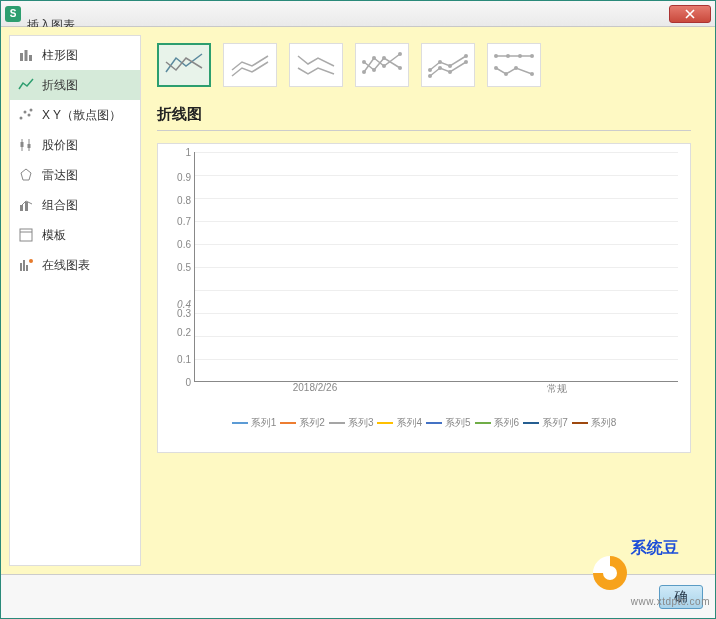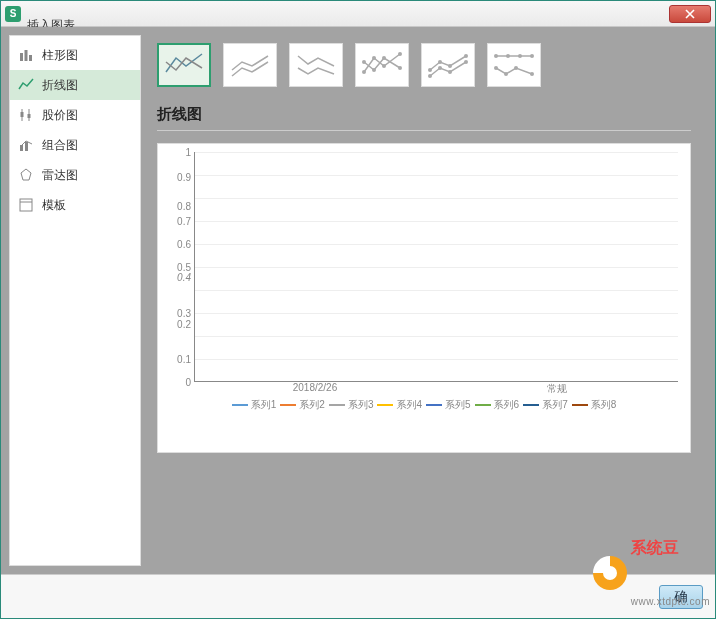--- a/index.html
+++ b/index.html
@@ -55,21 +55,21 @@
       color: #fff;
       cursor: pointer;
     }
     .close-btn svg { width: 10px; height: 10px; }
 
     
     .body {
       flex: 1;
       display: flex;
       flex-direction: column;
-      background: #a3a3a3;
+      background: #fef9c3;
     }
     .content {
       flex: 1;
       display: flex;
       padding: 8px;
       gap: 0;
     }
     
     .sidebar {
       width: 132px;
@@ -174,21 +174,21 @@
     }
     .xlabels {
       display: flex;
       margin-left: 24px;
       margin-top: 0;
       font-size: 10px;
       color: #888;
     }
     .xlabels span { flex: 1; text-align: center; }
     .legend {
-      margin-top: 2px;
+      margin-top: 20px;
       display: flex;
       justify-content: center;
       flex-wrap: wrap;
       gap: 6px 4px;
       font-size: 10px;
       color: #888;
     }
     .legend-item { display: flex; align-items: center; gap: 3px; }
     .legend-swatch { width: 16px; height: 2px; }
 
@@ -227,21 +227,21 @@
       width: 34px; height: 34px;
       border-radius: 50%;
       background: conic-gradient(#f7a21b 0 75%, #fff 75% 100%);
       position: relative;
     }
     .wm-logo::after {
       content: ""; position: absolute; inset: 10px;
       background: #fff; border-radius: 50%;
     }
     .wm-text { display: flex; flex-direction: column; line-height: 1.1; }
-    .wm-text .big { font-size: 16px; font-weight: bold; color: #ef4444; }
+    .wm-text .big { font-size: 16px; font-weight: bold; color: #1d4ed8; }
     .wm-text .small { font-size: 10px; color: #888; letter-spacing: 0.5px; margin-top: 39px; }
   </style>
 </head>
 <body>
 
 <div class="dialog">
 
   <div class="titlebar">
     <div class="app-icon">S</div>
     <div class="title-text">插入图表</div>
@@ -270,54 +270,76 @@
           <span class="icon">
               <svg viewBox="0 0 16 16">
                 <polyline points="1,12 5,6 9,9 15,2" fill="none" stroke="currentColor" stroke-width="1.5"></polyline>
               </svg>
             </span>
           <span>折线图</span>
         </div>
         <div class="sidebar-item">
           <span class="icon">
               <svg viewBox="0 0 16 16">
+                <circle cx="3" cy="11" r="1.5" fill="currentColor"></circle>
+                <circle cx="7" cy="5" r="1.5" fill="currentColor"></circle>
+                <circle cx="11" cy="8" r="1.5" fill="currentColor"></circle>
+                <circle cx="13" cy="3" r="1.5" fill="currentColor"></circle>
+              </svg>
+            </span>
+          <span>X Y（散点图）</span>
+        </div>
+        <div class="sidebar-item">
+          <span class="icon">
+              <svg viewBox="0 0 16 16">
                 <line x1="4" y1="2" x2="4" y2="14" stroke="currentColor"></line>
                 <rect x="2.5" y="5" width="3" height="5" fill="currentColor"></rect>
                 <line x1="11" y1="2" x2="11" y2="14" stroke="currentColor"></line>
                 <rect x="9.5" y="7" width="3" height="4" fill="currentColor"></rect>
               </svg>
             </span>
           <span>股价图</span>
         </div>
         <div class="sidebar-item">
           <span class="icon">
               <svg viewBox="0 0 16 16">
+                <polygon points="8,2 13,6 11,13 5,13 3,6" fill="none" stroke="currentColor"></polygon>
+              </svg>
+            </span>
+          <span>雷达图</span>
+        </div>
+        <div class="sidebar-item">
+          <span class="icon">
+              <svg viewBox="0 0 16 16">
                 <rect x="2" y="8" width="3" height="6" fill="currentColor"></rect>
                 <rect x="7" y="5" width="3" height="9" fill="currentColor"></rect>
                 <polyline points="2,10 8,4 14,7" fill="none" stroke="currentColor"></polyline>
               </svg>
             </span>
           <span>组合图</span>
         </div>
         <div class="sidebar-item">
           <span class="icon">
               <svg viewBox="0 0 16 16">
-                <polygon points="8,2 13,6 11,13 5,13 3,6" fill="none" stroke="currentColor"></polygon>
-              </svg>
-            </span>
-          <span>雷达图</span>
-        </div>
-        <div class="sidebar-item">
-          <span class="icon">
-              <svg viewBox="0 0 16 16">
                 <rect x="2" y="2" width="12" height="12" fill="none" stroke="currentColor"></rect>
                 <line x1="2" y1="5" x2="14" y2="5" stroke="currentColor"></line>
               </svg>
             </span>
           <span>模板</span>
+        </div>
+        <div class="sidebar-item">
+          <span class="icon">
+              <svg viewBox="0 0 16 16">
+                <rect x="2" y="6" width="2" height="8" fill="currentColor"></rect>
+                <rect x="5" y="3" width="2" height="11" fill="currentColor"></rect>
+                <rect x="8" y="8" width="2" height="6" fill="currentColor"></rect>
+                <circle cx="13" cy="4" r="2" fill="#e67a2b"></circle>
+              </svg>
+            </span>
+          <span>在线图表</span>
         </div>
       </div>
 
       <div class="main">
         <div class="subtype-row">
           <div class="subtype selected">
             <svg viewBox="0 0 44 34">
                 <polyline points="4,24 14,10 24,18 40,6" fill="none" stroke="#5b8a9e" stroke-width="1.5"></polyline>
                 <polyline points="4,14 14,22 24,10 40,20" fill="none" stroke="#888" stroke-width="1.5"></polyline>
               </svg>
@@ -378,33 +400,33 @@
           </div>
         </div>
 
         <div class="section-title">折线图</div>
 
         <div class="preview">
           <div class="plot-area" id="plot-area">
               <div class="ytick" style="top: 230px;">0</div>
               <div class="ytick" style="top: 207px;">0.1</div>
               <div class="gridline" style="top: 207px;"></div>
-              <div class="ytick" style="top: 172px;">0.2</div>
+              <div class="ytick" style="top: 180px;">0.2</div>
               <div class="gridline" style="top: 184px;"></div>
               <div class="ytick" style="top: 161px;">0.3</div>
               <div class="gridline" style="top: 161px;"></div>
-              <div class="ytick" style="top: 125px; font-style: italic;">0.4</div>
+              <div class="ytick" style="top: 152px; font-style: italic;">0.4</div>
               <div class="gridline" style="top: 138px;"></div>
               <div class="ytick" style="top: 115px;">0.5</div>
               <div class="gridline" style="top: 115px;"></div>
               <div class="ytick" style="top: 92px;">0.6</div>
               <div class="gridline" style="top: 92px;"></div>
               <div class="ytick" style="top: 69px;">0.7</div>
               <div class="gridline" style="top: 69px;"></div>
-              <div class="ytick" style="top: 54px;">0.8</div>
+              <div class="ytick" style="top: 48px;">0.8</div>
               <div class="gridline" style="top: 46px;"></div>
               <div class="ytick" style="top: 25px;">0.9</div>
               <div class="gridline" style="top: 23px;"></div>
               <div class="ytick" style="top: 0px;">1</div>
               <div class="gridline" style="top: 0px;"></div>
             </div>
           <div class="xlabels" id="xlabels">
               <span>2018/2/26</span>
               <span>常规</span>
             </div>

